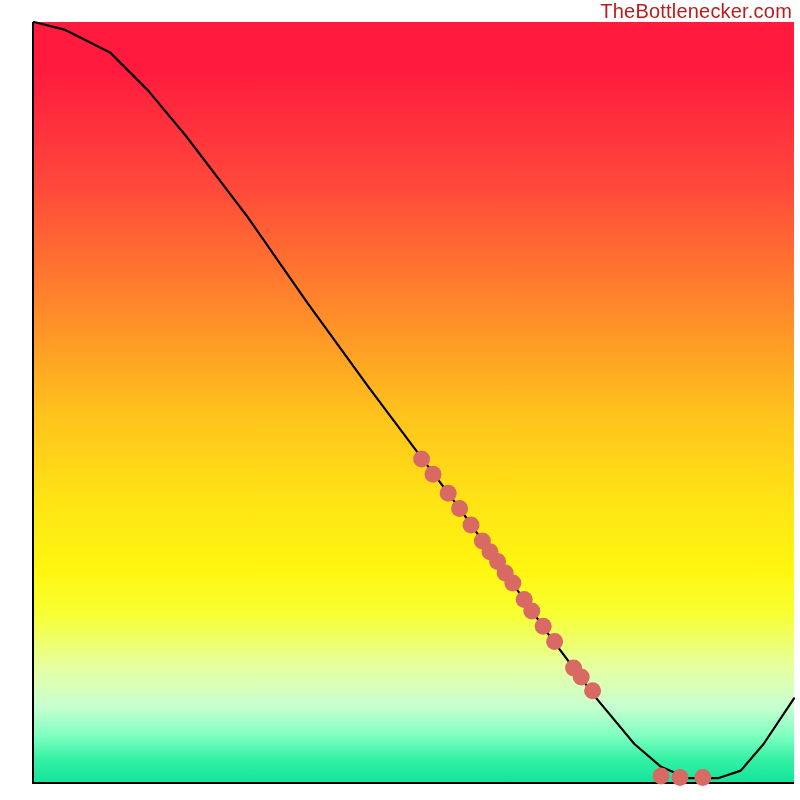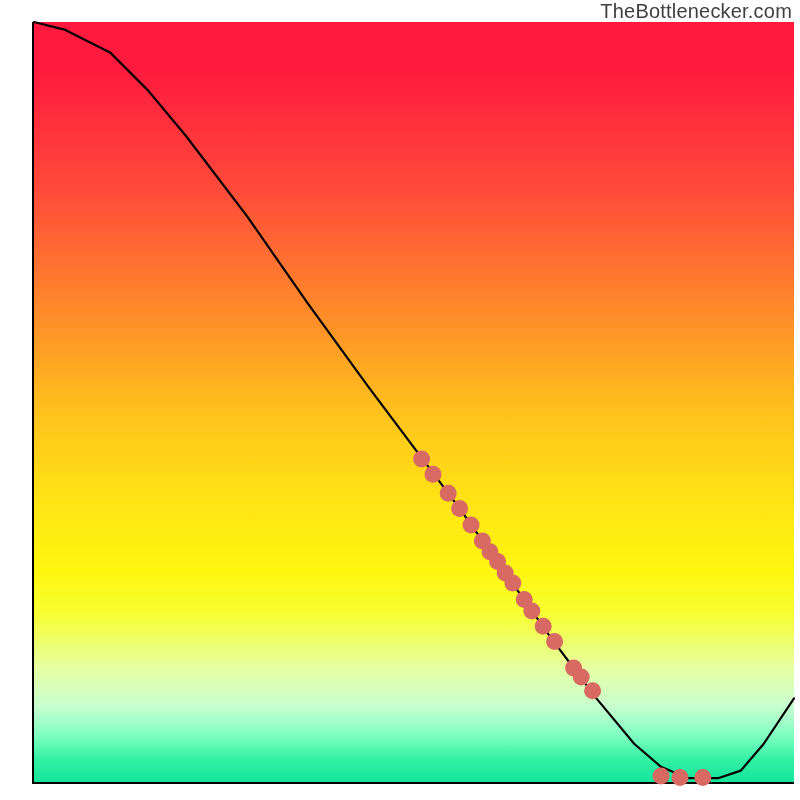--- a/index.html
+++ b/index.html
@@ -35,21 +35,21 @@
       #14e49c 100%
     );
   }
   
   #axis-left, #axis-bottom {
     position: absolute;
     background: #000;
   }
   #attribution {
     position: absolute;
-    color: #404040;
+    color: #b91c1c;
     font-size: 20px;
     font-weight: 400;
     letter-spacing: 0.2px;
   }
   svg {
     position: absolute;
     left: 0;
     top: 0;
   }
   .datapoint {

